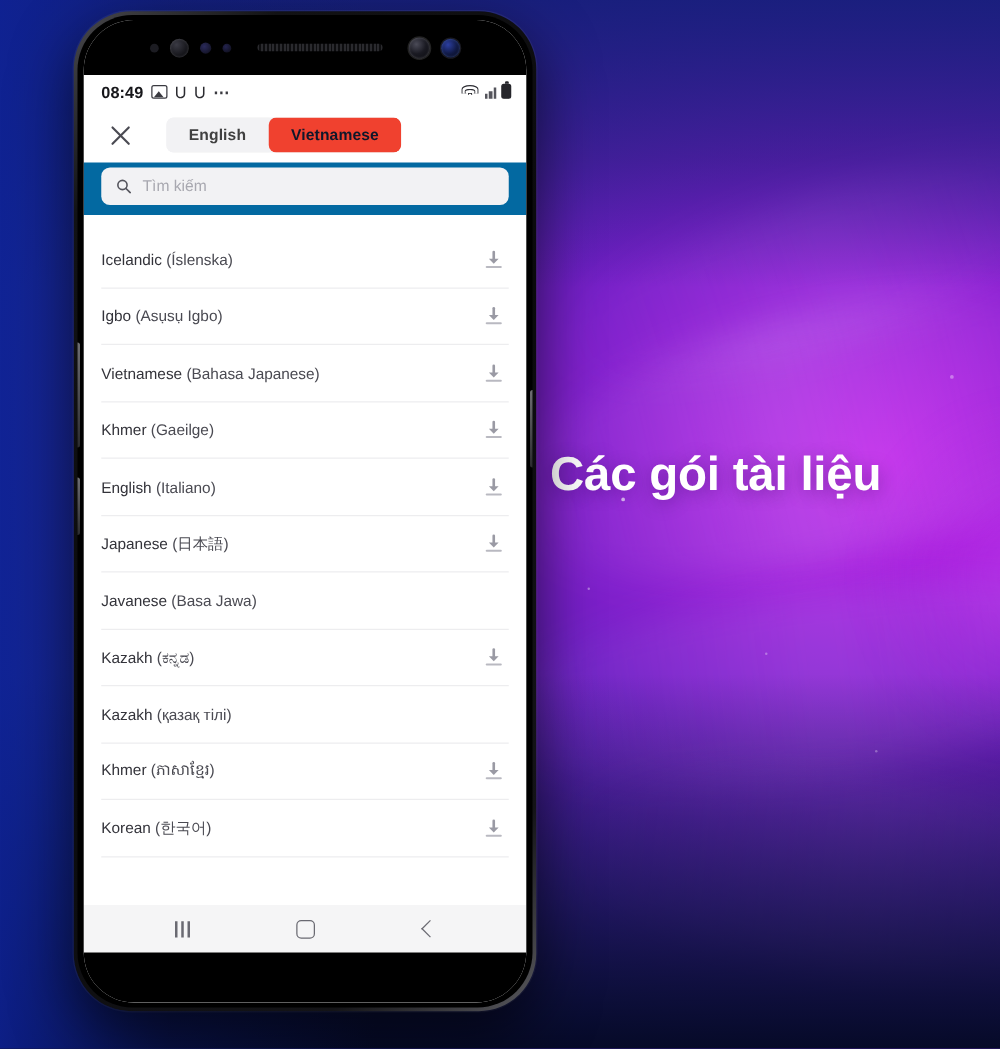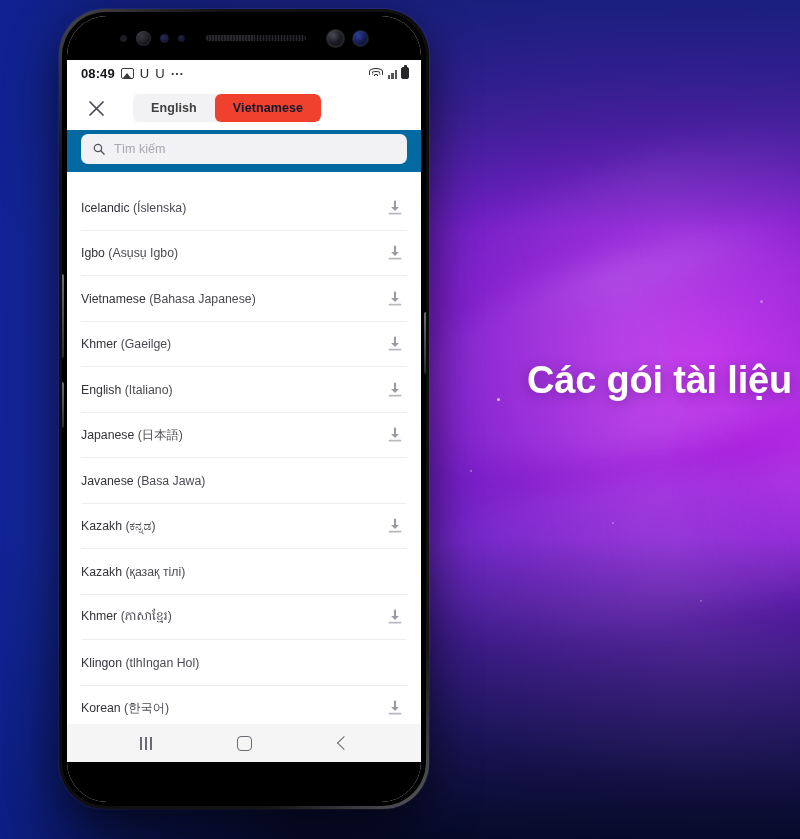--- a/index.html
+++ b/index.html
@@ -190,21 +190,21 @@
   .nav-recents b{ width:2px; height:13px; background:#6a6a72; display:block; }
   .nav-home{ width:15px; height:15px; border:1.9px solid #6a6a72; border-radius:4px; }
   .nav-back{ width:10px; height:10px; border-left:1.9px solid #6a6a72; border-bottom:1.9px solid #6a6a72;
     transform:rotate(45deg); margin-left:3px; }
 
   .bezel-bottom{ height:40px; background:#000; flex:none; }
 
   
   #headline{
     position:absolute; left:440px; top:356px; width:352px;
-    text-align:right; color:#fff;
+    text-align:left; color:#fff;
     font-size:38px; font-weight:700; line-height:1.30;
     letter-spacing:-.2px;
     text-shadow:0 2px 14px rgba(40,0,80,.38);
   }
   #headline .l2{ display:block; }
 </style>
 </head>
 <body>
 
 <div id="bg">
@@ -374,28 +374,20 @@
             </div>
             <div class="row">
               <span class="nm"><span>Khmer</span><span class="native"> (ភាសាខ្មែរ)</span></span>
               <span class="dl"><svg width="16" height="16" viewBox="0 0 16 16" aria-hidden="true">
                   <path d="M8 1.6 V8.4" stroke="#9a9aa4" stroke-width="2.1" stroke-linecap="round"></path>
                   <path d="M4.1 7.0 L8 11.0 L11.9 7.0 Z" fill="#9a9aa4"></path>
                   <line x1="2.4" y1="13.6" x2="13.6" y2="13.6" stroke="#b9b9c1" stroke-width="1.7" stroke-linecap="round"></line>
                 </svg></span>
             </div>
             <div class="row">
-              <span class="nm"><span>Klingon</span><span class="native"> (tlhIngan Hol)</span></span>
-              <span class="dl hidden"><svg width="16" height="16" viewBox="0 0 16 16" aria-hidden="true">
-                  <path d="M8 1.6 V8.4" stroke="#9a9aa4" stroke-width="2.1" stroke-linecap="round"></path>
-                  <path d="M4.1 7.0 L8 11.0 L11.9 7.0 Z" fill="#9a9aa4"></path>
-                  <line x1="2.4" y1="13.6" x2="13.6" y2="13.6" stroke="#b9b9c1" stroke-width="1.7" stroke-linecap="round"></line>
-                </svg></span>
-            </div>
-            <div class="row">
               <span class="nm"><span>Korean</span><span class="native"> (한국어)</span></span>
               <span class="dl"><svg width="16" height="16" viewBox="0 0 16 16" aria-hidden="true">
                   <path d="M8 1.6 V8.4" stroke="#9a9aa4" stroke-width="2.1" stroke-linecap="round"></path>
                   <path d="M4.1 7.0 L8 11.0 L11.9 7.0 Z" fill="#9a9aa4"></path>
                   <line x1="2.4" y1="13.6" x2="13.6" y2="13.6" stroke="#b9b9c1" stroke-width="1.7" stroke-linecap="round"></line>
                 </svg></span>
             </div>
           </div>
       </div>
 

